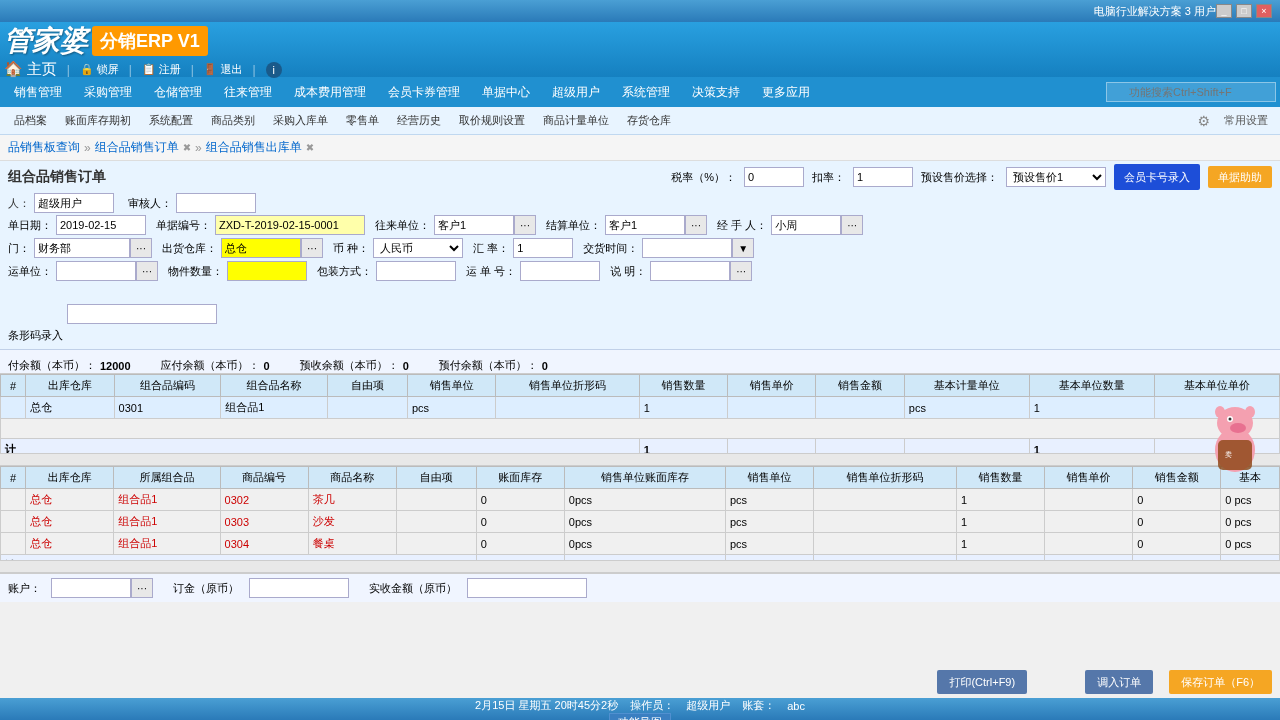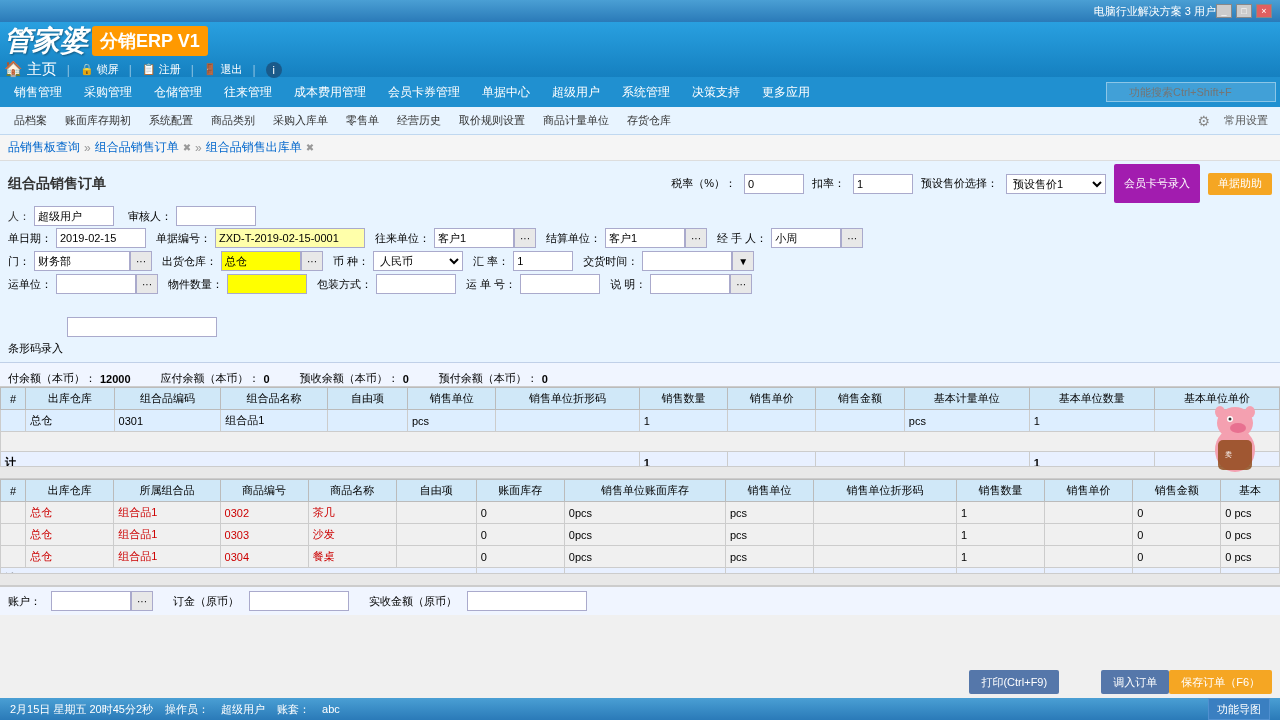--- a/index.html
+++ b/index.html
@@ -32,43 +32,43 @@
     .breadcrumb { height: 26px; background: #f5f5f5; border-bottom: 1px solid #ddd; display: flex; align-items: center; padding: 0 8px; gap: 4px; font-size: 12px; }
     .bread-item { color: #0066cc; cursor: pointer; }
     .bread-sep { color: #999; }
     .bread-close { color: #999; cursor: pointer; font-size: 10px; }
     .form-row { display: flex; align-items: center; margin-bottom: 3px; gap: 4px; flex-wrap: wrap; }
     .form-input { height: 20px; border: 1px solid #aac; padding: 0 3px; font-size: 11px; background: white; min-width: 60px; }
     .form-input-yellow { background: #ffffaa; }
     .form-select { height: 20px; border: 1px solid #aac; padding: 0 2px; font-size: 11px; background: white; }
     .btn-dots { height: 20px; width: 22px; border: 1px solid #aac; background: #e8e8e8; cursor: pointer; font-size: 10px; }
     .form-input-group { display: flex; align-items: center; }
-    .btn-blue { background: #a21caf; color: white; border: none; padding: 3px 10px; font-size: 11px; cursor: pointer; border-radius: 2px; height: 39px; }
+    .btn-blue { background: #1d4ed8; color: white; border: none; padding: 3px 10px; font-size: 11px; cursor: pointer; border-radius: 2px; height: 26px; }
     .btn-yellow { background: #f5a623; color: white; border: none; padding: 3px 10px; font-size: 11px; cursor: pointer; border-radius: 2px; height: 22px; }
     
     
     .summary-row { background: #f0f5ff; border-bottom: 1px solid #ccc; height: 24px; display: flex; align-items: flex-end; padding: 0 8px; gap: 30px; font-size: 11px; }
     .summary-item { display: flex; gap: 4px; align-items: center; }
     
     
     .table-container { overflow-x: auto; border-bottom: 1px solid #ccc; }
     table { border-collapse: collapse; width: 100%; font-size: 11px; }
     table th { background: #d0e8f8; border: 1px solid #bbb; padding: 2px 4px; text-align: center; white-space: nowrap; font-weight: normal; height: 22px; }
     table td { border: 1px solid #ccc; padding: 1px 4px; height: 22px; white-space: nowrap; }
     .row-blue { background: #ddeeff; }
     .row-total { background: #e8f0ff; font-weight: bold; }
     
     
     .footer-area { padding: 4px 8px; display: flex; align-items: center; gap: 10px; background: #f0f5ff; border-top: 1px solid #ccc; }
     
     
-    .status-bar { height: 22px; background: linear-gradient(to bottom, #4a9fd4, #2a7ab8); display: flex; padding: 0 10px; color: white; font-size: 11px; justify-content: space-between; position: absolute; bottom: 0; width: 1280px; }
-    
-    
-    .action-btns { position: absolute; bottom: 26px; right: 8px; display: flex; gap: 0; }
+    .status-bar { height: 22px; background: linear-gradient(to bottom, #4a9fd4, #2a7ab8); display: flex; align-items: center; padding: 0 10px; color: white; font-size: 11px; justify-content: space-between; position: absolute; bottom: 0; width: 1280px; flex-direction: column; }
+    
+    
+    .action-btns { position: absolute; bottom: 26px; right: 8px; display: flex; gap: 16px; }
     .action-btn { padding: 4px 12px; font-size: 11px; cursor: pointer; border: none; border-radius: 2px; height: 24px; }
     .btn-print { background: #5577aa; color: white; }
     .btn-import { background: #5577aa; color: white; margin-left: 42px; }
     .btn-save { background: #f5a623; color: white; }
     
     
     .mascot { position: absolute; right: 10px; top: 370px; width: 70px; height: 90px; }
     
     .header-right-items { display: flex; align-items: center; gap: 10px; }
     

